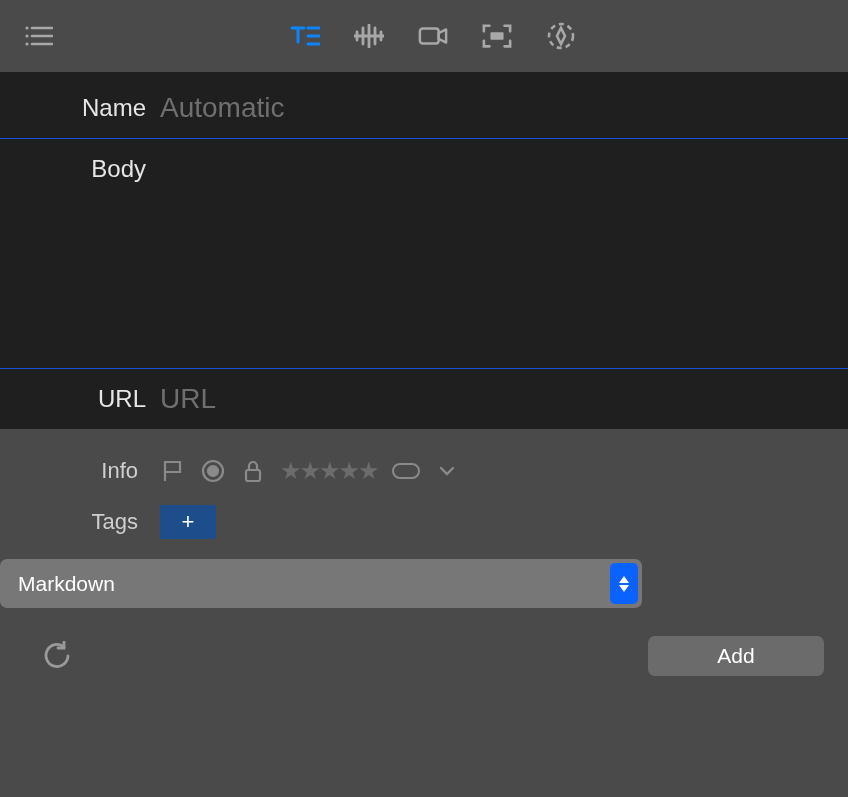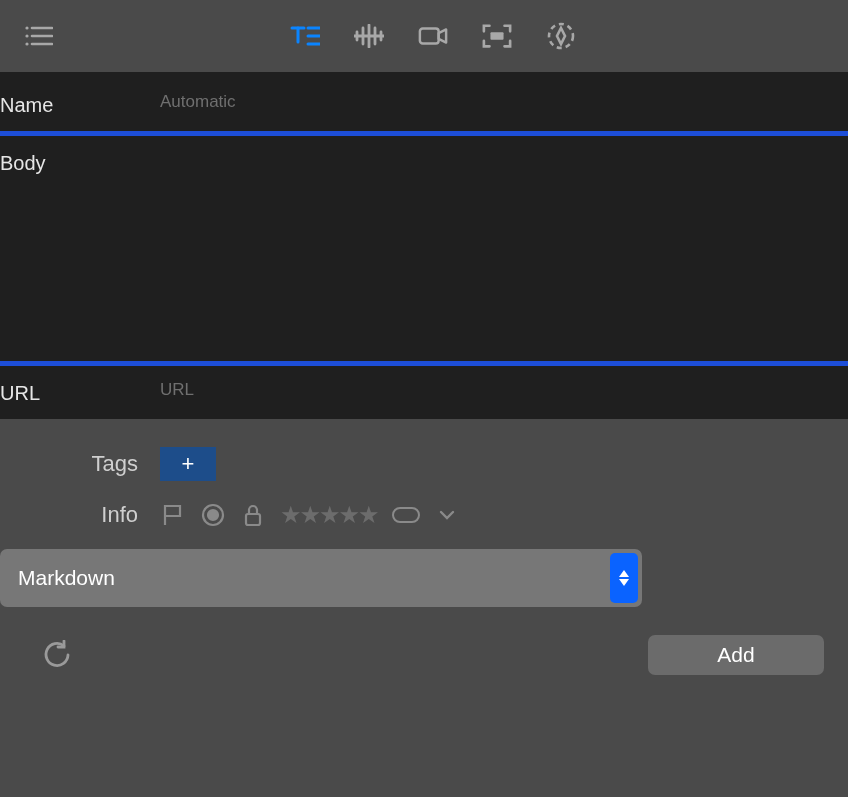--- a/index.html
+++ b/index.html
@@ -6,43 +6,43 @@
   body { width: 848px; height: 797px; background: #4a4a4a; color: #bdbdbd; overflow: hidden; }
 
   
   .toolbar { height: 72px; background: #4a4a4a; display: flex; align-items: center; padding: 0 24px; gap: 36px; }
   .tb-icon { width: 30px; height: 30px; display: flex; align-items: center; justify-content: center; color: #a8a8a8; }
   .tb-icon.active { color: #0a84ff; }
   .tb-group { display: flex; gap: 34px; align-items: center; margin-left: 200px;}
 
   
   .dark-panel { background: #1f1f1f; padding: 0; }
-  .row { display: flex; align-items: flex-start; padding: 14px 0; border-top: 5px solid #1d4ed8; }
+  .row { display: flex; align-items: flex-start; padding: 14px 0; border-top: 1px solid #1d4ed8; }
   .row:first-child { border-top: none; }
-  .row-label { width: 160px; text-align: left; padding-right: 14px; font-size: 20px; color: #e6e6e6; padding-top: 2px; }
-  .row-value { flex: 1; font-size: 17px; }
+  .row-label { width: 160px; text-align: right; padding-right: 14px; font-size: 24px; color: #e6e6e6; padding-top: 2px; }
+  .row-value { flex: 1; font-size: 28px; }
   .placeholder { color: #6f6f6f; }
   .body-row { min-height: 230px; }
   .name-row { padding-top: 20px; }
 
   
   .footer-panel { background: #4a4a4a; padding: 18px 0 0 0; }
   .frow { display: flex; align-items: center; padding: 10px 24px 10px 0; }
   .frow-label { width: 160px; text-align: right; padding-right: 22px; font-size: 22px; color: #cfcfcf; }
   .frow-ctl { flex: 1; display: flex; align-items: center; gap: 14px; }
 
   .info-icon { width: 26px; height: 26px; display:flex; align-items:center; justify-content:center; color:#8a8a8a; }
 
   .star { font-size: 24px; color: #6c6c6c; letter-spacing: -2px; }
 
   .pill { width: 28px; height: 16px; border: 2.5px solid #8a8a8a; border-radius: 10px; }
 
   .add-tag { width: 56px; height: 34px; background: #1d4d8a; color: #fff; display:flex; align-items:center; justify-content:center; font-size: 22px; font-weight: 300; }
 
-  .select { position: relative; flex:1; max-width: 642px; height: 58px; background: #777; border-radius: 7px; display:flex; align-items:center; padding: 0 44px 0 18px; font-size: 21px; color: #fff; }
+  .select { position: relative; flex:1; max-width: 642px; height: 49px; background: #777; border-radius: 7px; display:flex; align-items:center; padding: 0 44px 0 18px; font-size: 21px; color: #fff; }
   .select.shifted { padding-left: 48px; }
   .select-caret { position:absolute; right:4px; top:4px; bottom:4px; width:28px; background:#0a63ff; border-radius:5px; display:flex; flex-direction:column; align-items:center; justify-content:center; gap:0px; }
   .select-caret svg { display:block; }
 
   
   .bottom { display:flex; align-items:center; padding: 18px 24px 18px 40px; gap: 20px; }
   .refresh { width:34px; height:34px; color:#9a9a9a; display:flex; align-items:center; justify-content:center; }
   .bottom .spacer { flex:1; }
   .add-btn { width: 176px; height: 40px; background:#6b6b6b; color:#fff; border-radius:7px; font-size:21px; display:flex; align-items:center; justify-content:center; }
 </style>
@@ -116,29 +116,20 @@
   </div>
   <div class="row">
     <div class="row-label">URL</div>
     <div class="row-value placeholder">URL</div>
   </div>
 </div>
 
 <div class="footer-panel">
 
   <div class="frow">
-    <div class="frow-label">Tags</div>
-    <div class="frow-ctl">
-      <div class="add-tag">
-          <span>+</span>
-        </div>
-    </div>
-  </div>
-
-  <div class="frow">
     <div class="frow-label">Info</div>
     <div class="frow-ctl">
       <div class="info-icon">
         <svg width="22" height="24" viewBox="0 0 22 24" fill="none" stroke="currentColor" stroke-width="2.2">
             <path d="M3 2 L3 22 M3 3 L18 3 L18 13 L3 13"></path>
           </svg>
       </div>
       <div class="info-icon">
         <svg width="24" height="24" viewBox="0 0 24 24" fill="none" stroke="currentColor" stroke-width="2.2">
             <circle cx="12" cy="12" r="10"></circle>
@@ -151,20 +142,29 @@
             <path d="M6 11 V7 a4 4 0 0 1 8 0 V11"></path>
           </svg>
       </div>
       <div class="star">★★★★★</div>
       <div class="pill"></div>
       <div class="info-icon">
         <svg width="16" height="10" viewBox="0 0 16 10" fill="none" stroke="currentColor" stroke-width="2.4" stroke-linecap="round">
             <path d="M2 2 L8 8 L14 2"></path>
           </svg>
       </div>
+    </div>
+  </div>
+
+  <div class="frow">
+    <div class="frow-label">Tags</div>
+    <div class="frow-ctl">
+      <div class="add-tag">
+          <span>+</span>
+        </div>
     </div>
   </div>
 
   <div class="frow">
     <div class="frow-ctl">
       <div class="select">
         <span>Markdown</span>
         <div class="select-caret">
           <svg width="12" height="8" viewBox="0 0 12 8" fill="#fff">
               <path d="M6 0 L11 7 L1 7 Z"></path>

